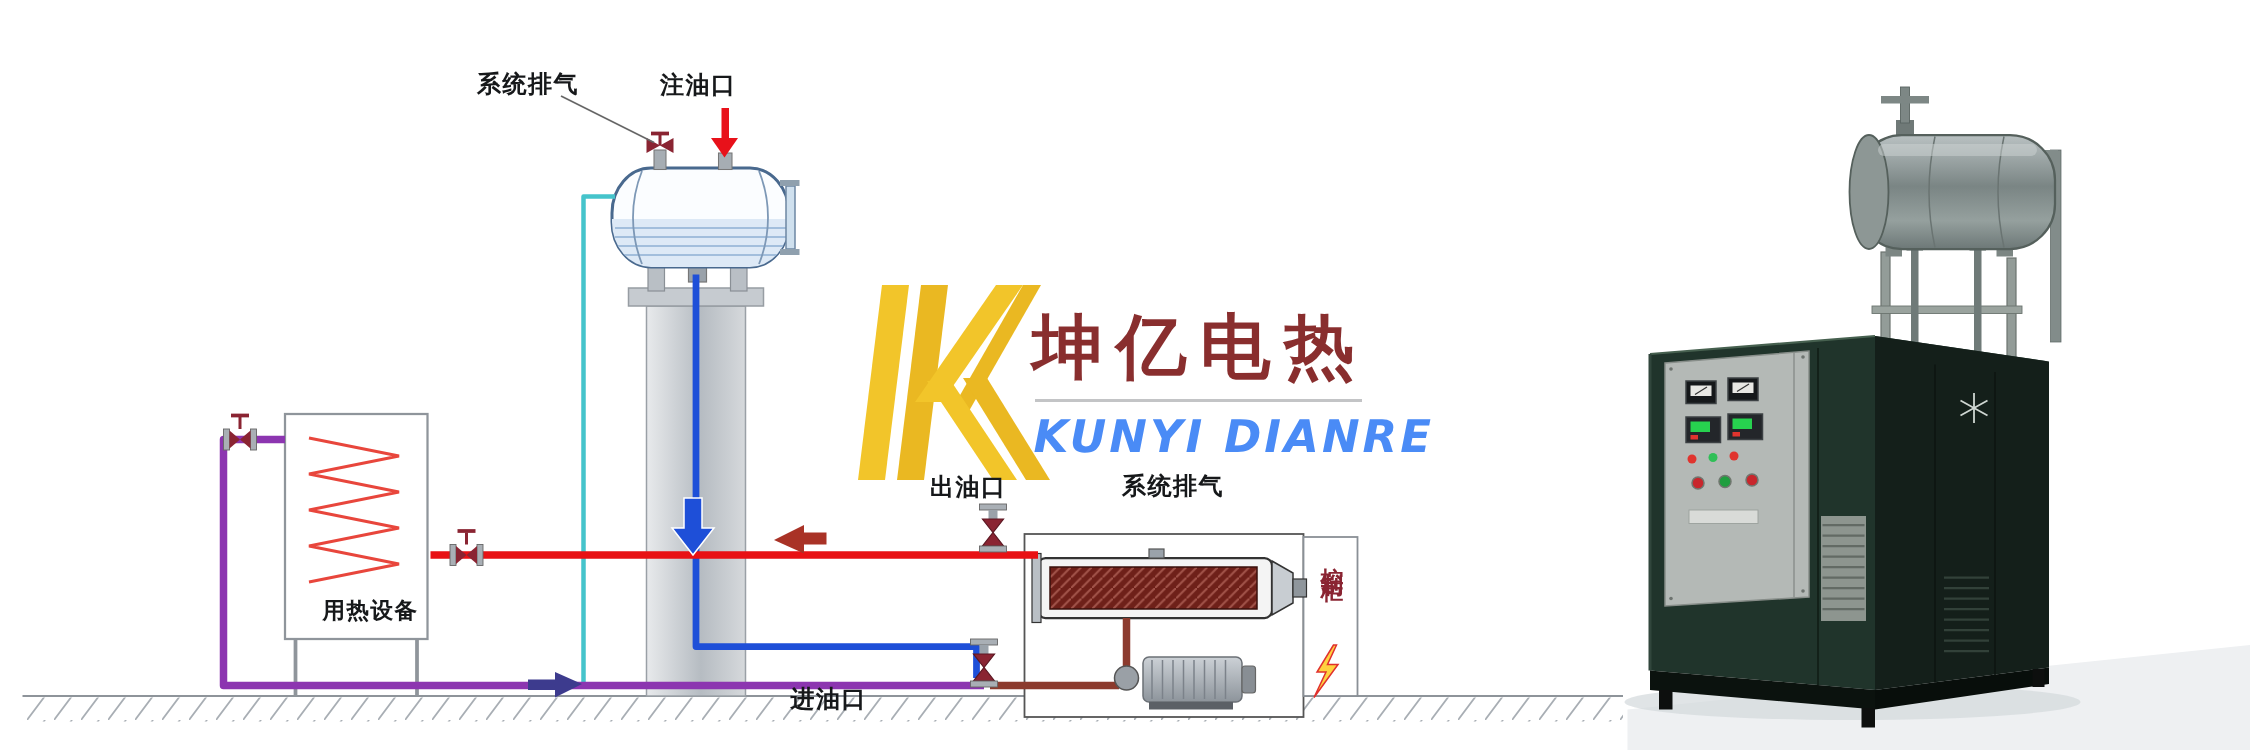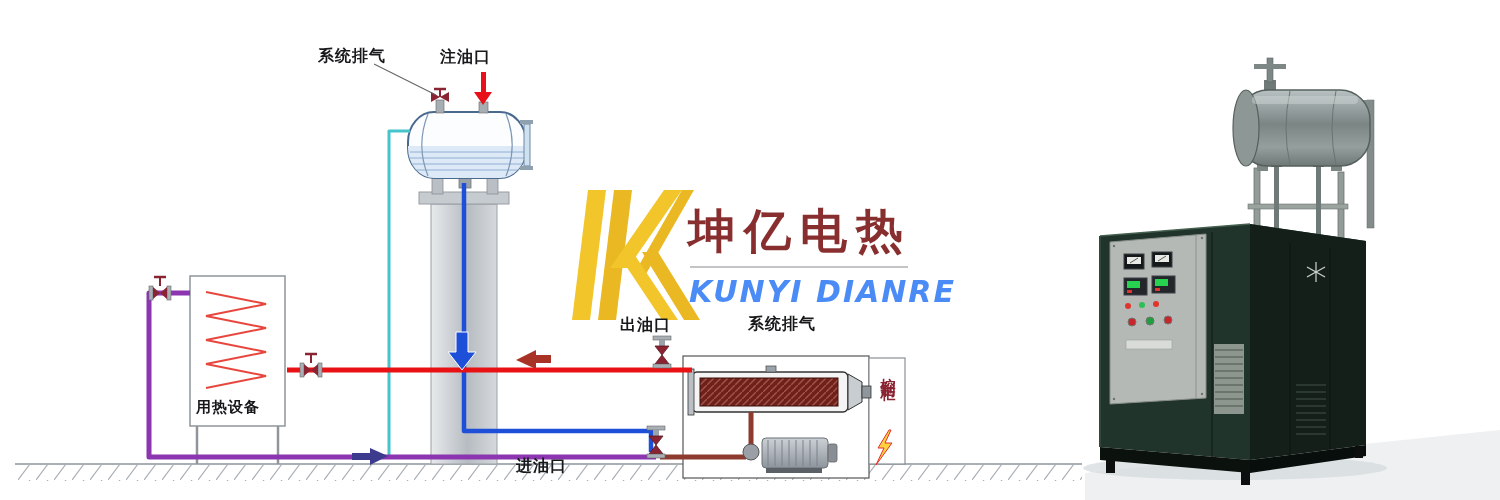--- a/index.html
+++ b/index.html
@@ -1,20 +1,20 @@
 <!DOCTYPE html>
 <html><head>
 <meta charset="utf-8">
 <style>
   html,body{margin:0;padding:0;background:#fff;}
   .stage{position:relative;width:1500px;height:500px;background:#fff;overflow:hidden;
          font-family:"DejaVu Sans","Liberation Sans",sans-serif;padding-left:24px;}
   svg.layer{position:absolute;left:0;top:0;}
   .lbl{position:absolute;font-size:16px;font-weight:600;color:#16181a;letter-spacing:1px;white-space:nowrap;}
-  .lbl-center{text-align:left;font-size:15px;font-weight:700;}
+  .lbl-center{text-align:right;font-size:15px;font-weight:700;}
   .lbl-vertical{writing-mode:vertical-rl;text-orientation:upright;color:#8a2432;
                 font-size:15px;font-weight:700;letter-spacing:4px;}
   .wm-cn{position:absolute;font-size:47px;font-weight:700;color:#7f1d1d;letter-spacing:9px;opacity:.92;white-space:nowrap;}
   .wm-line{position:absolute;height:2px;background:#bcbec0;opacity:.9;}
   .wm-en{position:absolute;font-size:30px;font-weight:700;color:#3b82f6;letter-spacing:2px;opacity:.92;white-space:nowrap;font-style:italic;}
 </style>
 </head>
 <body>
 
 <div class="stage">
@@ -274,21 +274,21 @@
       <circle cx="1114" cy="399" r="1.2" fill="#6d736f"></circle>
       <circle cx="1202" cy="394" r="1.2" fill="#6d736f"></circle>
     </g>
   </g>
 </svg>
 
 <div class="lbl" style="left:318px;top:46px">系统排气</div>
 <div class="lbl" style="left:440px;top:47px">注油口</div>
 <div class="lbl" style="left:620px;top:315px">出油口</div>
 <div class="lbl" style="left:748px;top:314px">系统排气</div>
-<div class="lbl" style="left:516px;top:456px">进油口</div>
+<div class="lbl" style="left:527px;top:456px">进油口</div>
 <div class="lbl lbl-center" style="left:196px;top:398px;width:83px">用热设备</div>
 <div class="lbl lbl-vertical" style="left:878px;top:366px">控制柜</div>
 
 <div>
   <div class="wm-cn" style="left:688px;top:200px">坤亿电热</div>
   <div class="wm-line" style="left:690px;top:266px;width:218px"></div>
   <div class="wm-en" style="left:689px;top:274px">KUNYI DIANRE</div>
 </div>
 
 </div>

